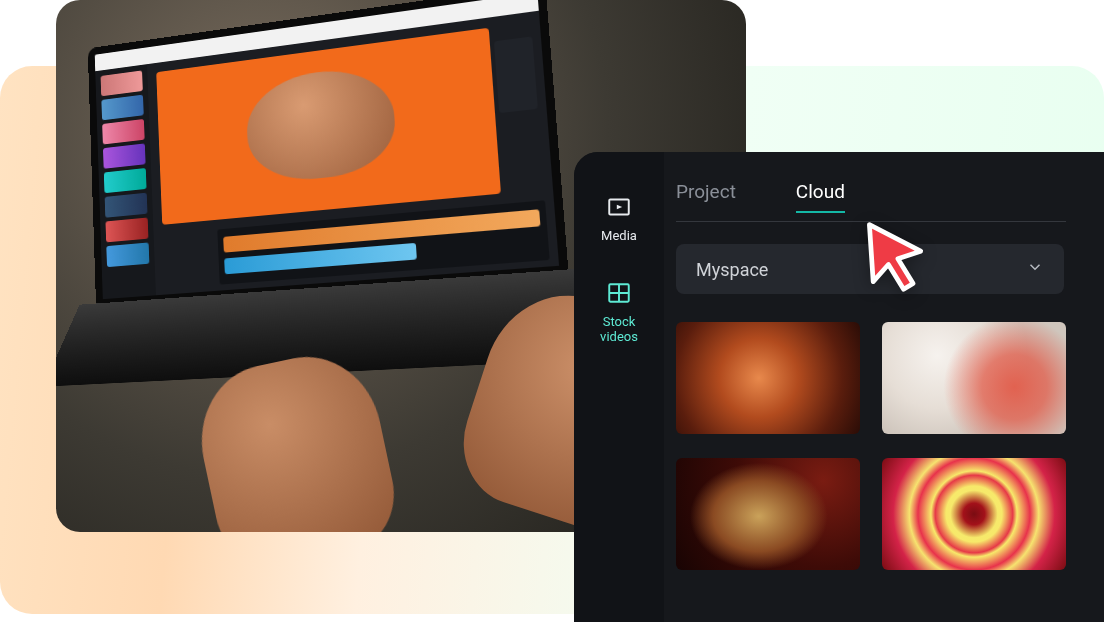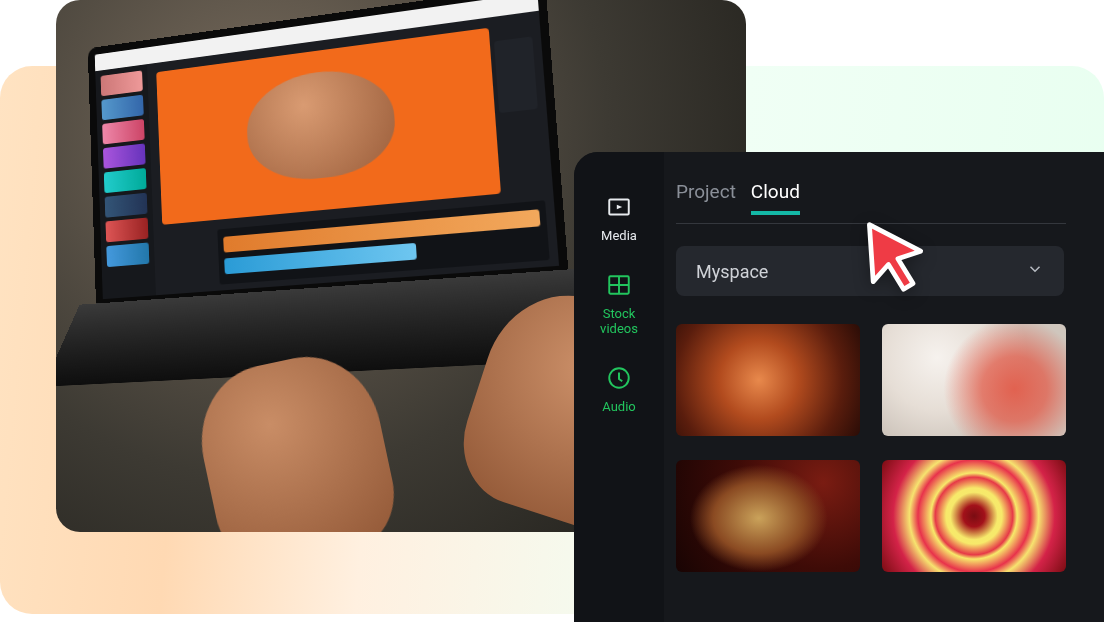--- a/index.html
+++ b/index.html
@@ -91,57 +91,58 @@
 }
 
 
 .sidenav {
   width: 90px;
   padding-top: 42px;
   background: #111317;
   display: flex;
   flex-direction: column;
   align-items: center;
-  gap: 28px;
+  gap: 36px;
 }
 .sidenav-item {
   width: 68px;
   display: flex;
   flex-direction: column;
   align-items: center;
   gap: 8px;
-  color: #22c55e;
+  color: #5eead4;
   font-size: 13px;
   cursor: pointer;
   line-height: 1.2;
   text-align: center;
 }
 .sidenav-item.active { color: #e7eaee; }
 .sidenav-item .icon { width: 26px; height: 26px; display:flex; align-items:center; justify-content:center; }
 .sidenav-item svg { stroke: currentColor; fill: none; stroke-width: 1.8; }
 
 
 .panel-main {
   flex: 1;
   padding: 28px 0 0 0;
 }
 .tabs {
   display: flex;
-  gap: 15px;
+  gap: 36px;
   padding: 0 12px 8px 12px;
 }
 .tab {
   font-size: 19px;
   color: #8a8f98;
   padding-bottom: 8px;
   cursor: pointer;
 }
 .tab.active {
   color: #fff;
-  border-bottom: 4px solid #14b8a6;
+  border-bottom: 2px solid #14b8a6;
+  margin-left: 24px;
 }
 .tabs-underline {
   height: 1px;
   background: #34373d;
   margin: 0 12px 22px 12px;
   max-width: 390px;
 }
 
 .dropdown {
   margin: 16px 40px 28px 12px;
@@ -241,29 +242,20 @@
       <span class="icon">
         <svg viewBox="0 0 24 24">
             <rect x="3" y="4" width="18" height="16" rx="1"></rect>
             <line x1="3" y1="12" x2="21" y2="12"></line>
             <line x1="12" y1="4" x2="12" y2="20"></line>
           </svg>
       </span>
       <span>Stock videos</span>
     </div>
 
-    <div class="sidenav-item">
-      <span class="icon">
-        <svg viewBox="0 0 24 24">
-            <circle cx="12" cy="12" r="9"></circle>
-            <path d="M12 7v6l3 2"></path>
-          </svg>
-      </span>
-      <span>Audio</span>
-    </div>
 
 
 
   </div>
 
   <div class="panel-main">
     <div class="tabs">
       <div class="tab">Project</div>
       <div class="tab active">Cloud</div>
     </div>

